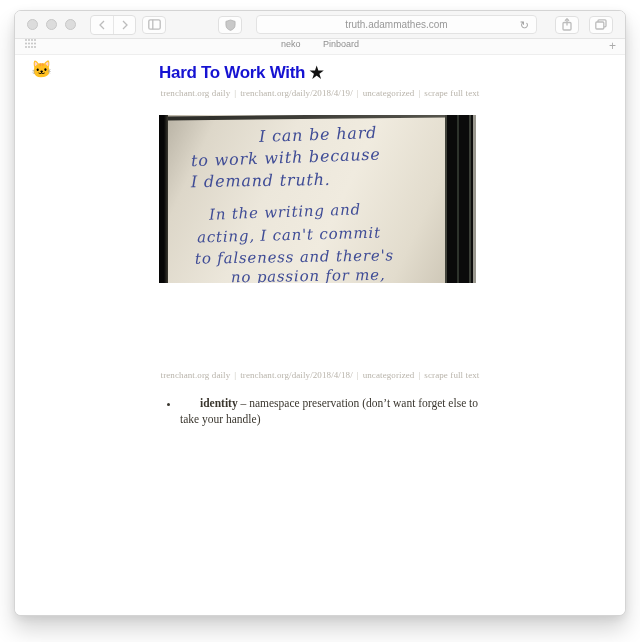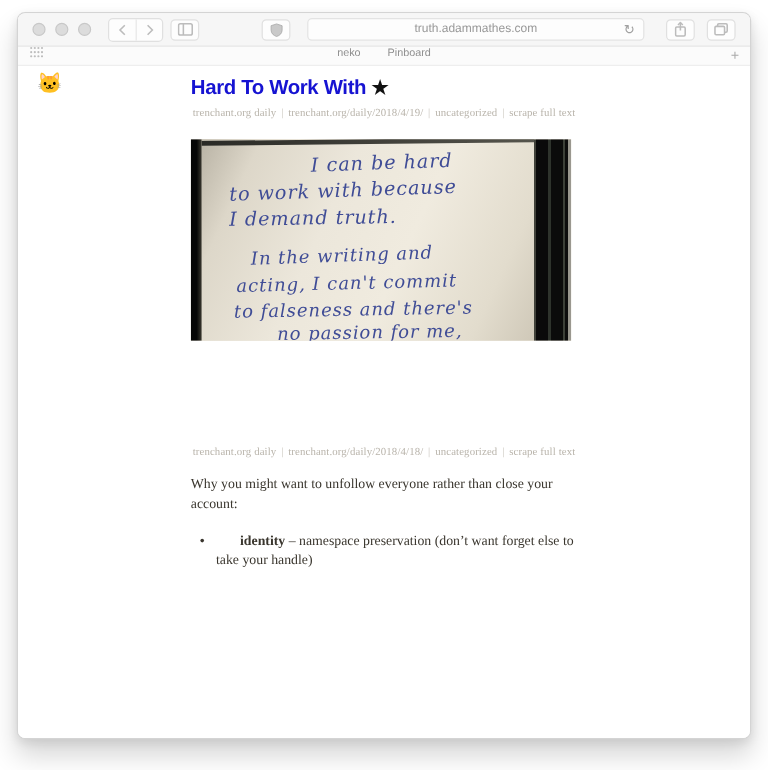--- a/index.html
+++ b/index.html
@@ -184,21 +184,20 @@
         </div>
 
       </div>
 
       <div class="post2">
         <div class="meta">
           <span>trenchant.org daily</span><span class="sep">|</span><span>trenchant.org/daily/2018/4/18/</span><span class="sep">|</span><span>uncategorized</span><span class="sep">|</span><span>scrape full text</span>
         </div>
 
 
-        <p class="body-text para2">Why you might want to unfollow everyone rather than close your account:</p>
 
         <ul class="bullets">
           <li><span class="term">identity</span><span> – namespace preservation (don’t want forget else to take your handle)</span></li>
 
         </ul>
       </div>
 
     </div>
   </div>
 </div>

